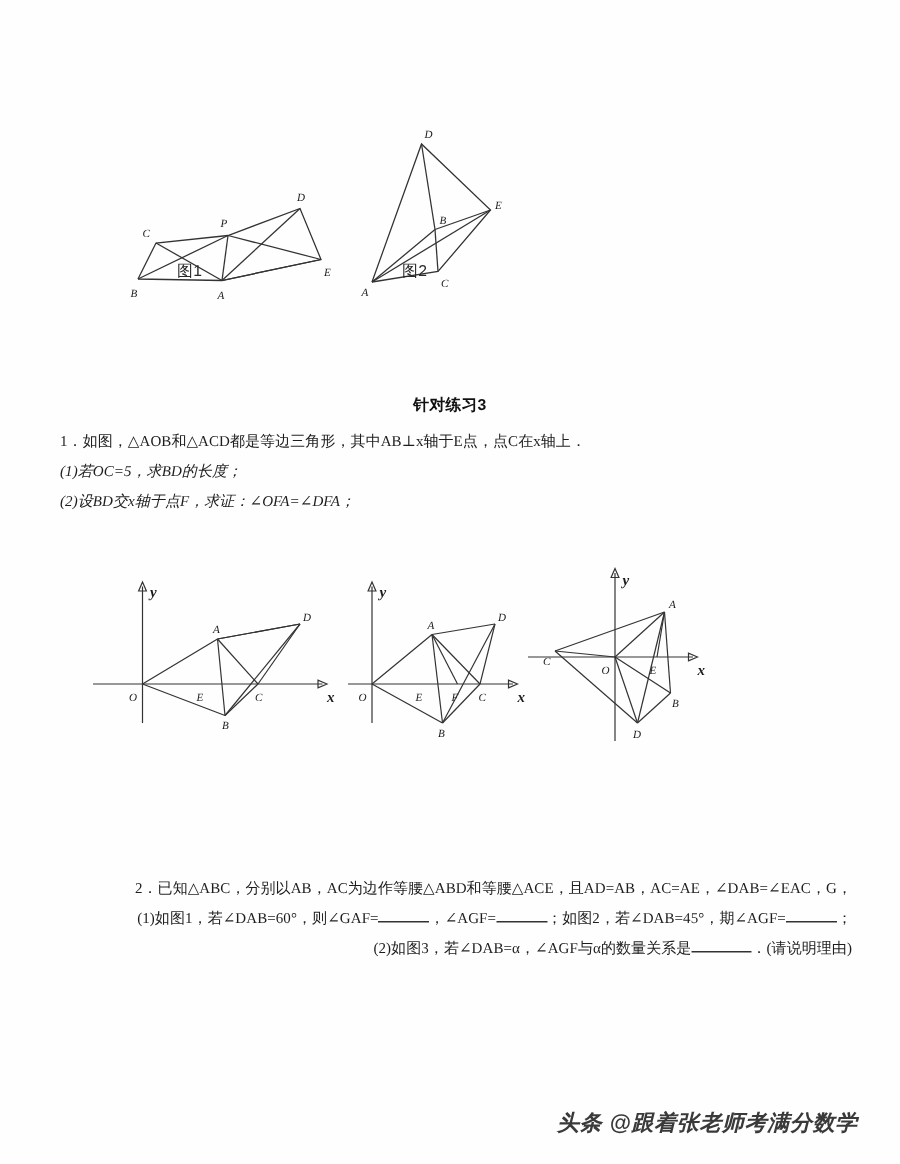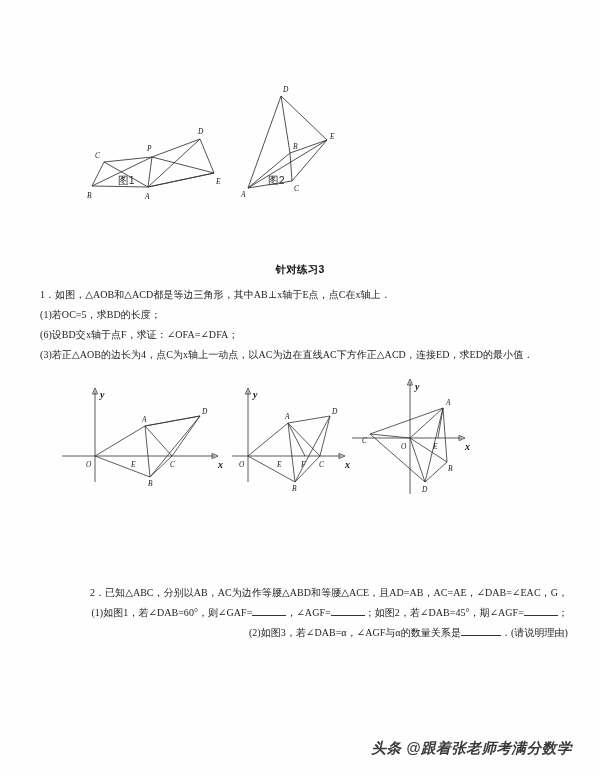--- a/index.html
+++ b/index.html
@@ -70,21 +70,21 @@
   .prob1 { top: 285px; }
   .prob2 { top: 583px; text-align: right; }
 
   .txt-line {
     font-size: 10px;
     line-height: 20px;
     color: #1d1d1d;
     white-space: nowrap;
     letter-spacing: .05px;
   }
-  .indent { padding-left: 0px; }
+  .indent { padding-left: 0px; font-style: italic; }
 
   .blank {
     display: inline-block;
     border-bottom: 1px solid #333;
     vertical-align: baseline;
   }
   .blank.w1 { width: 34px; }
   .blank.w2 { width: 40px; }
 
   
@@ -175,22 +175,21 @@
       <span class="fig-caption c1">图1</span>
       <span class="fig-caption c2">图2</span>
     </div>
   </div>
 
   <div class="section-heading">针对练习3</div>
 
   <div class="prob-block prob1">
     <div class="txt-line">1．如图，△AOB和△ACD都是等边三角形，其中AB⊥x轴于E点，点C在x轴上．</div>
     <div class="txt-line indent">(1)若OC=5，求BD的长度；</div>
-    <div class="txt-line indent">(6)设BD交x轴于点F，求证：∠OFA=∠DFA；</div>
-    <div class="txt-line indent">(3)若正△AOB的边长为4，点C为x轴上一动点，以AC为边在直线AC下方作正△ACD，连接ED，求ED的最小值．</div>
+    <div class="txt-line indent">(2)设BD交x轴于点F，求证：∠OFA=∠DFA；</div>
   </div>
 
   <div class="coord-band">
     <svg width="600" height="130" viewBox="0 0 600 130">
 
       <g>
         <g stroke="#333" stroke-width="0.8">
           <line x1="95" y1="19" x2="95" y2="110"></line>
           <line x1="62" y1="84" x2="215" y2="84"></line>
           <path d="M95,16 l-2.6,6 l5.2,0 Z" fill="#333" stroke="none"></path>

